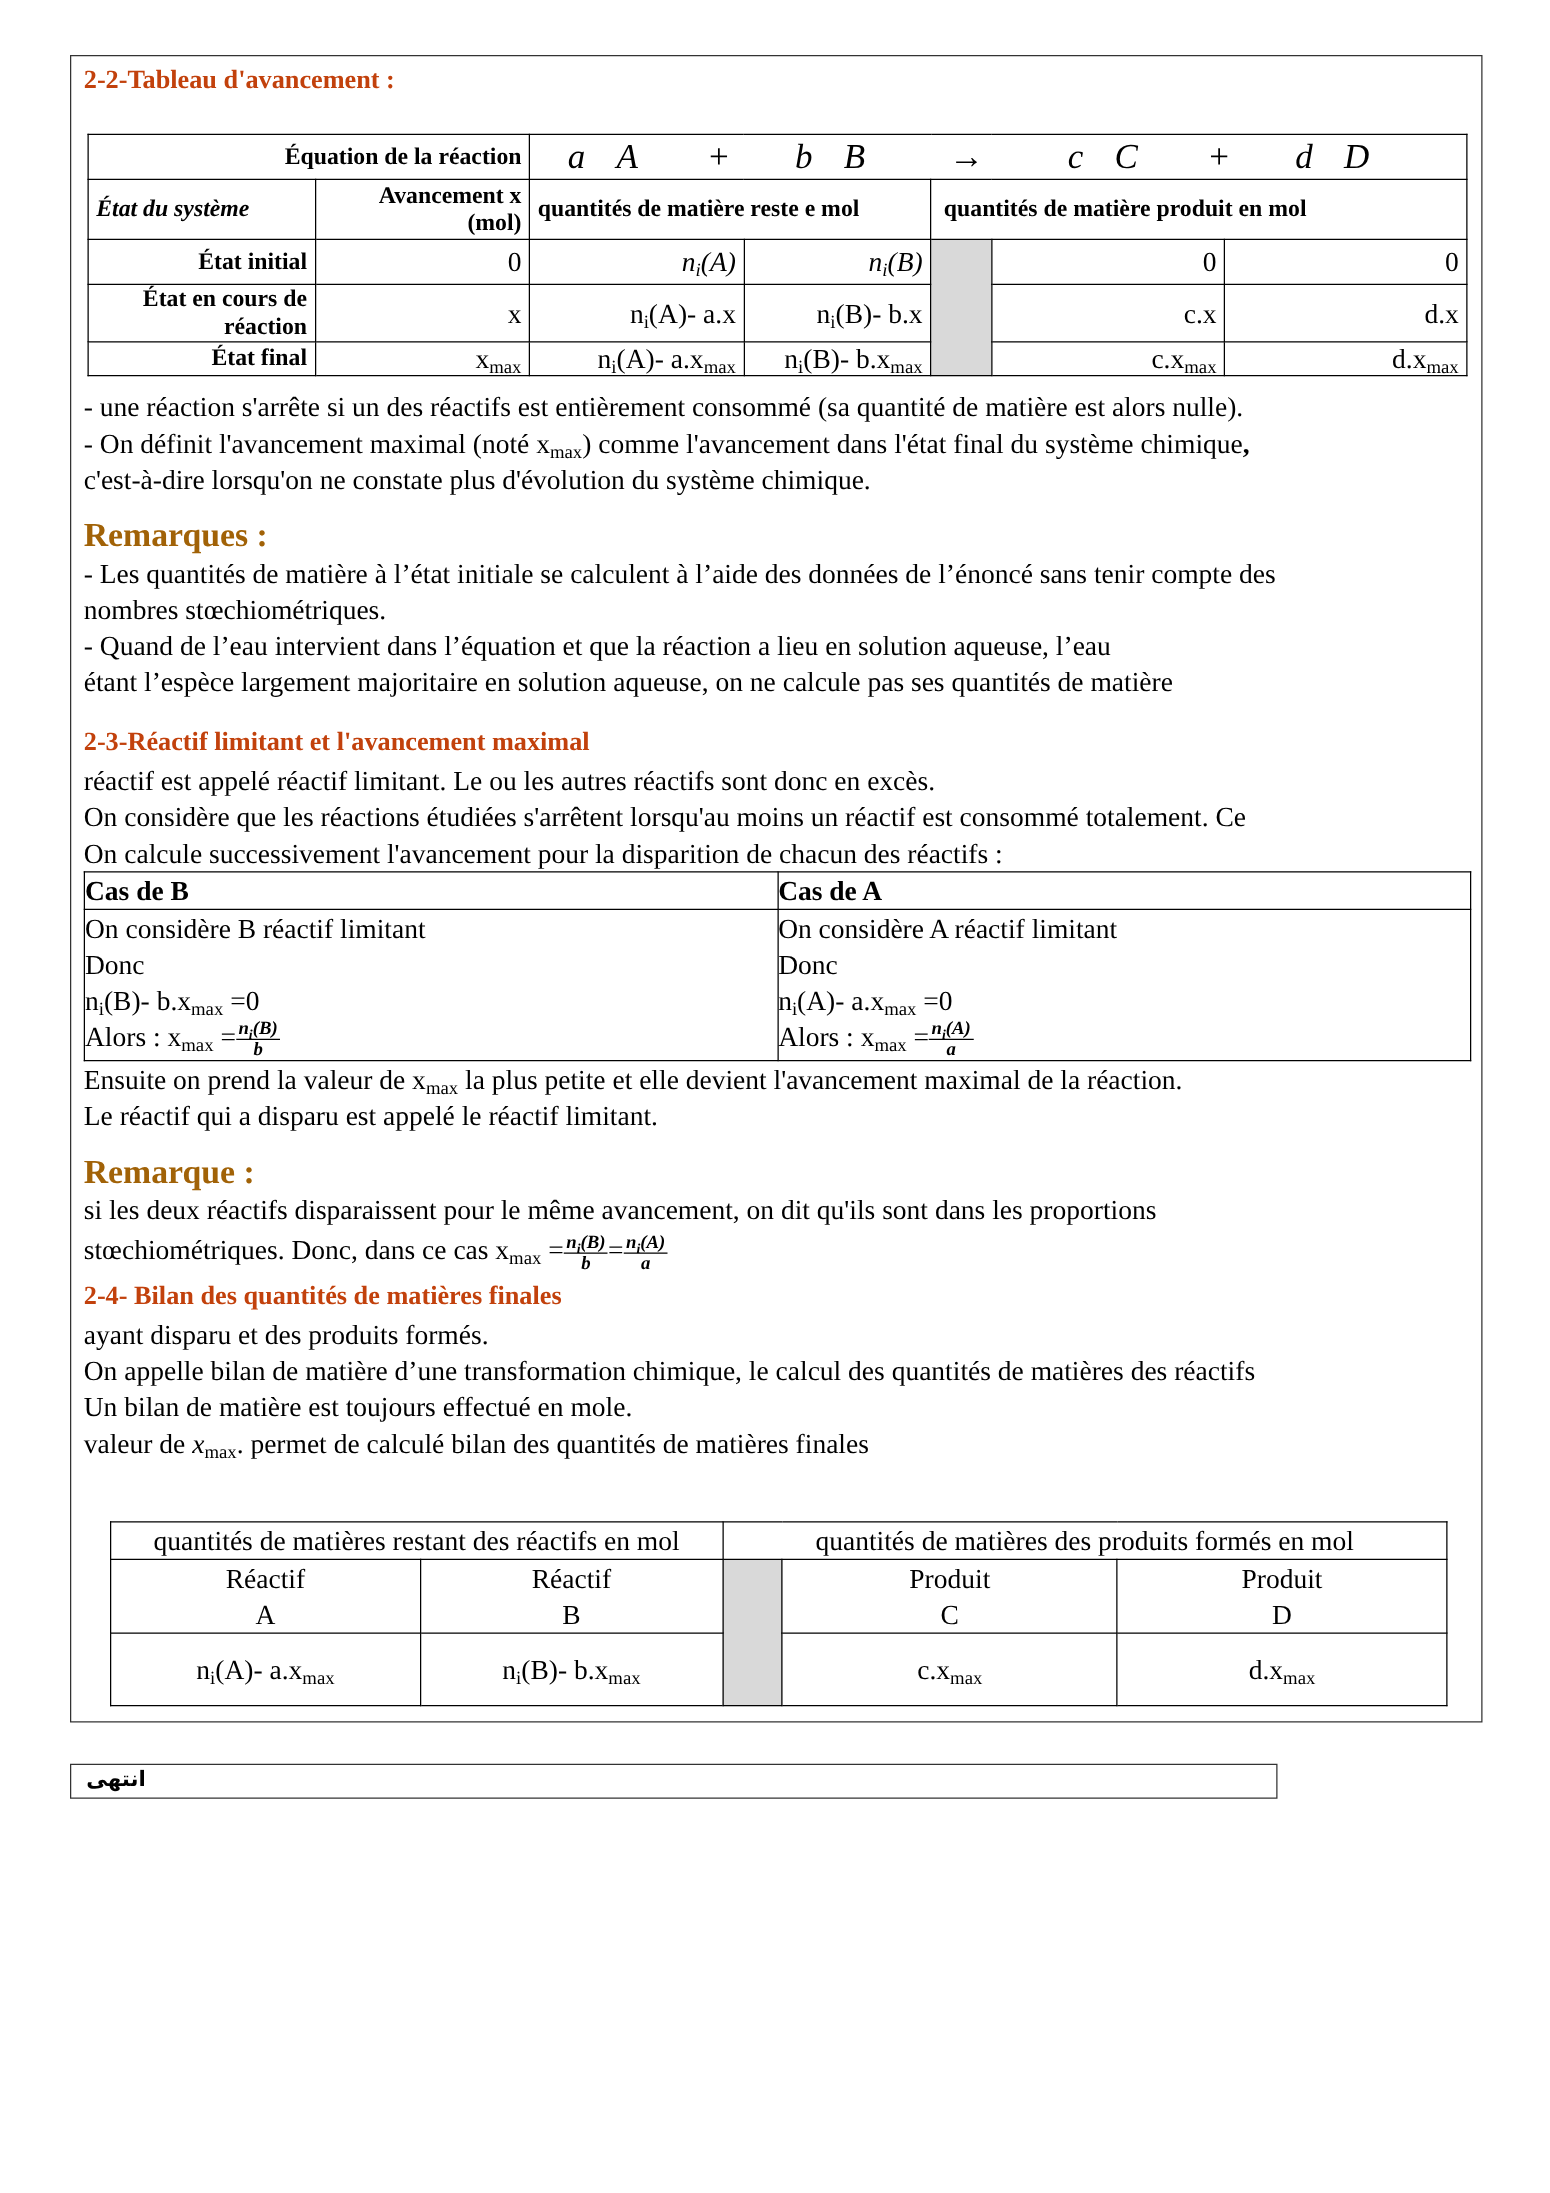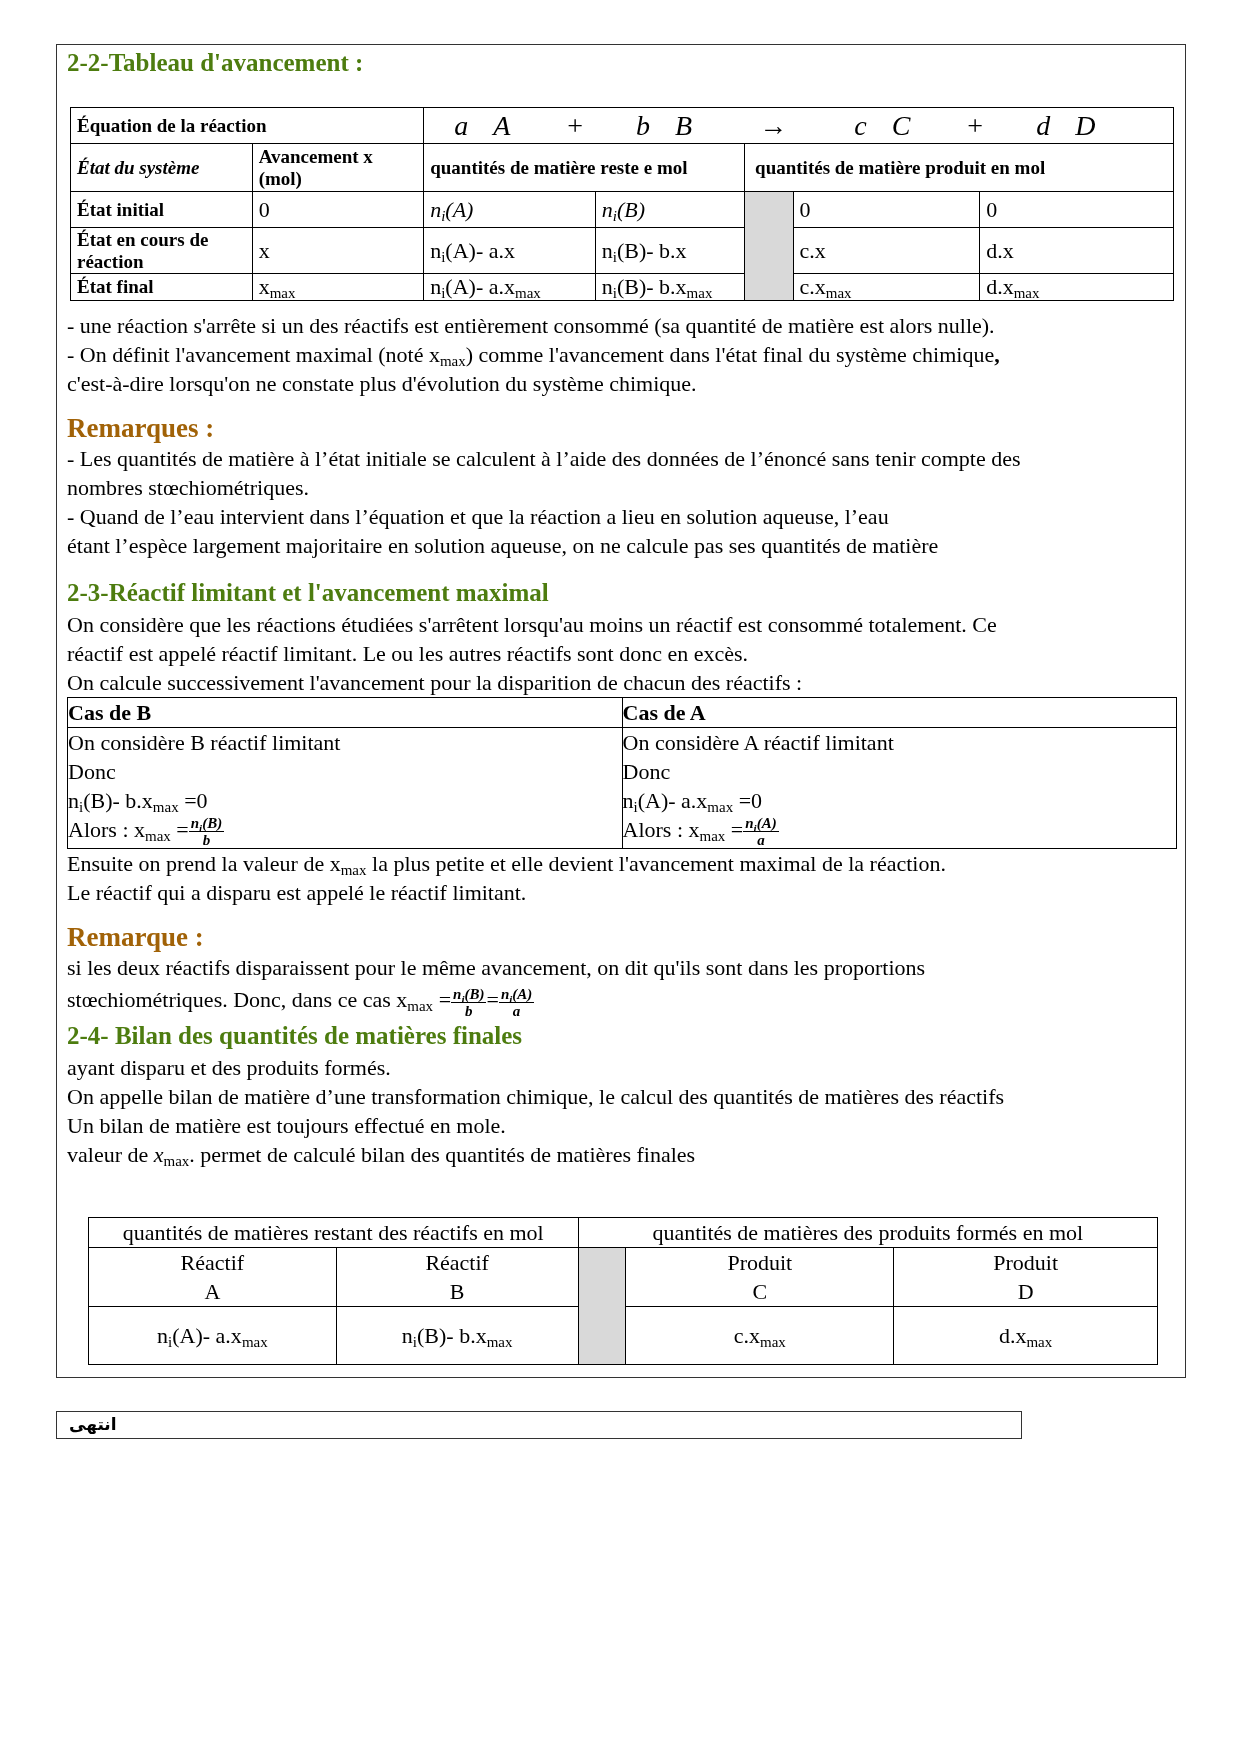--- a/index.html
+++ b/index.html
@@ -1,29 +1,29 @@
 <!DOCTYPE html>
 <html><head>
 <meta charset="utf-8">
 <style>
   html, body { margin: 0; padding: 0; background: #ffffff; }
   body { width: 1240px; height: 1754px; position: relative; font-family: "Liberation Serif", serif; color: #000; }
   .frame { position: absolute; left: 56px; top: 44px; width: 1130px; height: 1334px; border: 1px solid #333; box-sizing: border-box; }
   .end-frame { position: absolute; left: 56px; top: 1411px; width: 966px; height: 28px; border: 1px solid #333; box-sizing: border-box; }
   .end-frame span { position: absolute; left: 12px; top: 2px; font-family: "DejaVu Sans", sans-serif; font-weight: bold; font-size: 17px; }
   .content { position: absolute; left: 67px; top: 44px; width: 1110px; }
-  h2 { margin: 0; font-family: "Liberation Serif", serif; font-weight: bold; color: #4d7c0f; font-size: 25px; line-height: 34px; }
+  h2 { margin: 0; font-family: "Liberation Serif", serif; font-weight: bold; color: #c2410c; font-size: 21px; line-height: 34px; }
   h3 { margin: 0; font-family: "Liberation Serif", serif; font-weight: bold; color: #a16207; font-size: 27px; line-height: 32px; }
   p { margin: 0; font-size: 22px; line-height: 29px; }
   sub { font-size: 15px; vertical-align: -4px; line-height: 0; }
   table { border-collapse: collapse; }
   td { border: 1px solid #000; padding: 0 6px; }
   .t1 { position: absolute; left: 70px; top: 107px; width: 1104px; font-size: 22px; }
   .t1 .hd { font-weight: bold; font-size: 19px; }
-  .t1 .r { }
+  .t1 .r { text-align: right; }
   .t1 .c { text-align: left; font-style: italic; }
   .t1 .gray { background: #d9d9d9; }
   .eq { font-family: "Liberation Serif", serif; font-style: italic; font-size: 28px; }
   .eq span { display: inline-block; }
   .ital { font-style: italic; }
   .t2 { width: 1110px; font-size: 22px; margin-left: 0; }
   .t2 td { text-align: left; padding: 0; line-height: 29px; }
   .t3 { position: absolute; left: 88px; top: 1217px; width: 1070px; font-size: 22px; }
   .t3 td { text-align: center; padding: 0; line-height: 29px; }
   .frac { display: inline-flex; flex-direction: column; align-items: center; vertical-align: middle; font-size: 15px; font-weight: bold; font-style: italic; line-height: 16px; }
@@ -103,22 +103,22 @@
   <p>- On définit l'avancement maximal (noté x<sub>max</sub>) comme l'avancement dans l'état final du système chimique<b>,</b></p>
   <p>c'est-à-dire lorsqu'on ne constate plus d'évolution du système chimique.</p>
 
   <h3 style="margin-top:14px">Remarques :</h3>
   <p>- Les quantités de matière à l’état initiale se calculent à l’aide des données de l’énoncé sans tenir compte des</p>
   <p>nombres stœchiométriques.</p>
   <p>- Quand de l’eau intervient dans l’équation et que la réaction a lieu en solution aqueuse, l’eau</p>
   <p>étant l’espèce largement majoritaire en solution aqueuse, on ne calcule pas ses quantités de matière</p>
 
   <h2 style="margin-top:16px">2-3-Réactif limitant et l'avancement maximal</h2>
+  <p>réactif est appelé réactif limitant. Le ou les autres réactifs sont donc en excès.</p>
   <p>On considère que les réactions étudiées s'arrêtent lorsqu'au moins un réactif est consommé totalement. Ce</p>
-  <p>réactif est appelé réactif limitant. Le ou les autres réactifs sont donc en excès.</p>
   <p>On calcule successivement l'avancement pour la disparition de chacun des réactifs :</p>
 
   <table class="t2">
     <tbody>
         <tr>
       <td style="width:50%;font-weight:bold">Cas de B</td>
       <td style="font-weight:bold">Cas de A</td>
     </tr>
     <tr>
       <td>

